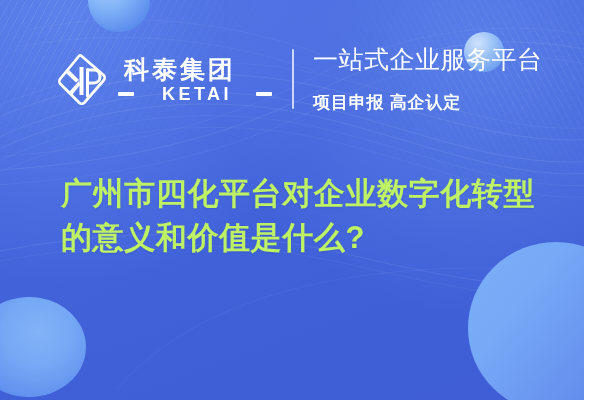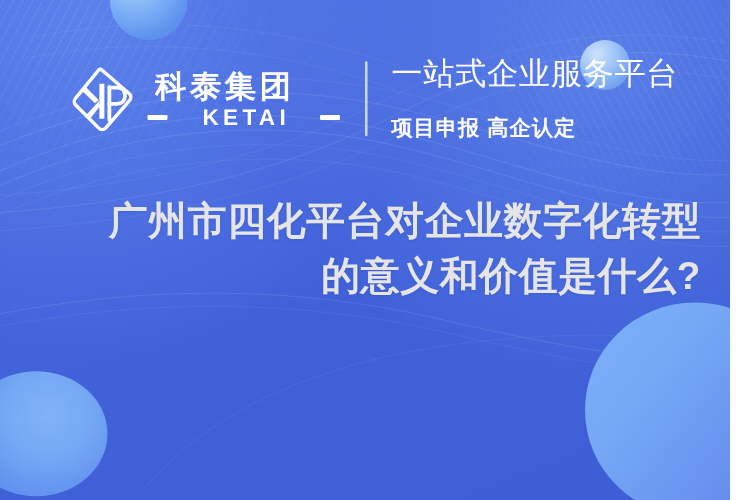--- a/index.html
+++ b/index.html
@@ -144,30 +144,29 @@
     font-size: 17px;
     line-height: 1.12;
     letter-spacing: 0.8px;
     font-weight: 700;
     white-space: nowrap;
   }
 
   
   .headline {
     position: absolute;
-    left: 61px; top: 155px;
+    left: 61px; top: 172px;
     width: 500px;
-    color: #e5e5e5;
+    color: #bef264;
     font-size: 31px;
     font-weight: 700;
     line-height: 44px;
     letter-spacing: 0.6px;
     white-space: pre-line;
     text-shadow: 0 1px 2px rgba(30,55,150,0.18);
-    text-align: right;
   }
 </style>
 </head>
 <body>
 
 <div id="banner">
 
   <div class="bg-base"></div>
   <div class="bg-hatch"></div>
   <div class="bg-hatch2"></div>

